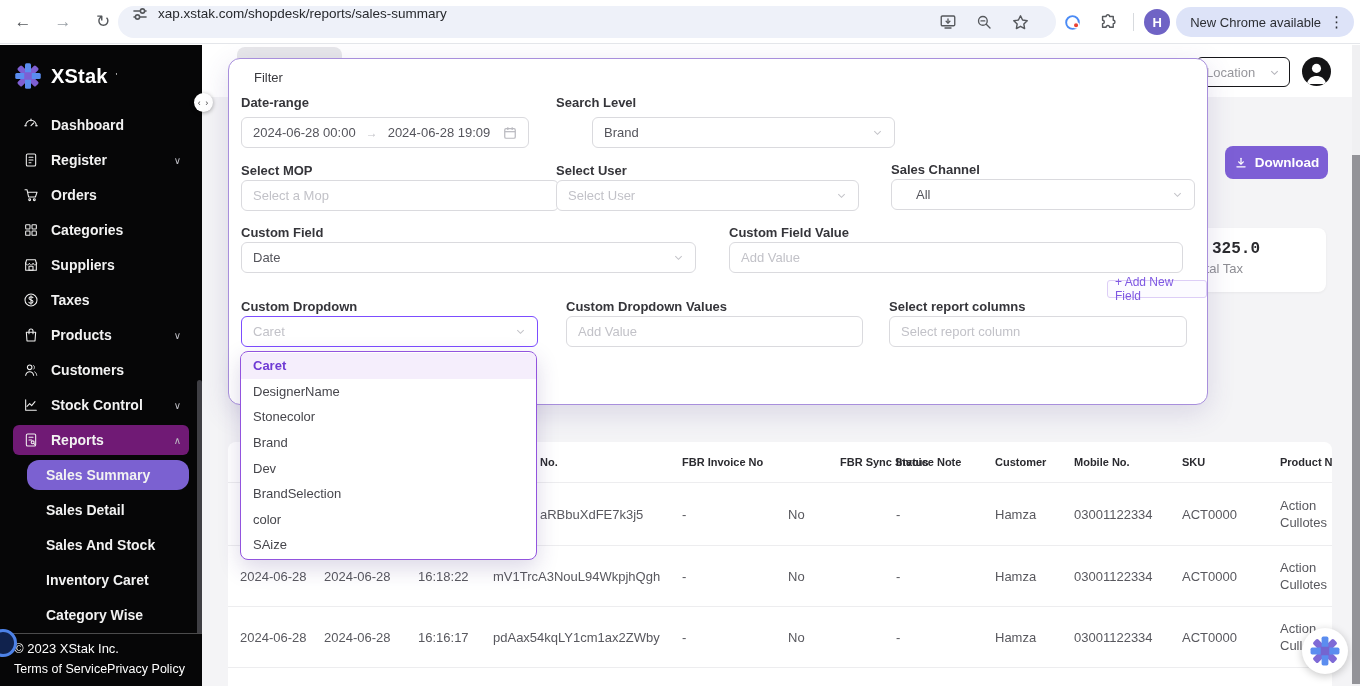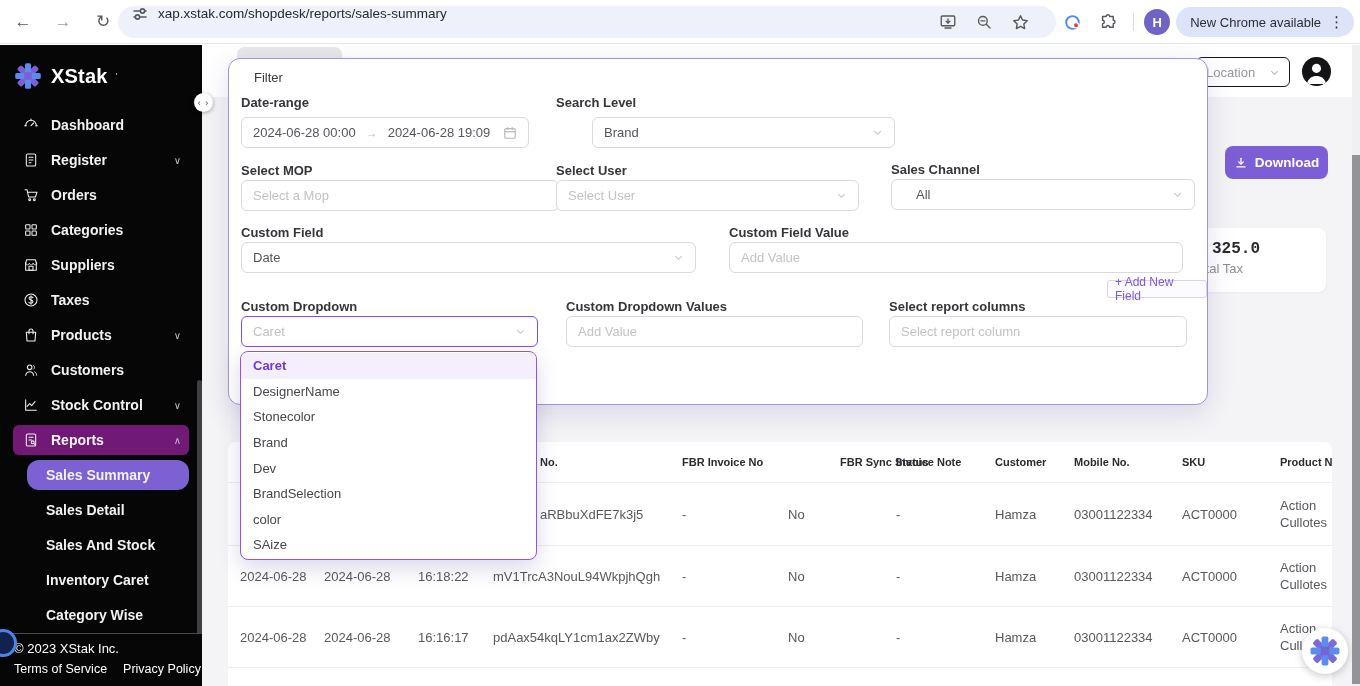--- a/index.html
+++ b/index.html
@@ -36,21 +36,21 @@
   .nav-label { font-size:14px; font-weight:600; }
   .nav-chevron { margin-left:auto; color:#bdbdc4; font-size:10px; }
   .nav-item.active { background:#701a75; }
   .submenu { margin-top:2px; }
   .sub-item { display:flex; align-items:center; height:30px; margin:5px 13px 5px 27px; padding-left:19px;
     border-radius:12px; color:#f2f2f2; font-size:14px; font-weight:600; }
   .sub-item.active { background:#7b61d1; }
   .side-footer { position:absolute; left:0; bottom:0; width:202px; padding:7px 0 10px 14px;
     border-top:1px solid rgba(255,255,255,.28); background:#060607; z-index:3; }
   .copyright { color:#fff; font-size:13px; margin-bottom:6px; }
-  .foot-links { display:flex; gap:16px; color:#fff; font-size:12.5px; }
+  .foot-links { display:flex; color:#fff; font-size:12.5px; }
   .side-scroll { position:absolute; left:197px; top:335px; width:5px; height:295px; background:#3f3f44; border-radius:3px; }
   .collapse-toggle { position:absolute; left:194px; top:93px; width:19px; height:19px; border-radius:50%;
     background:#fff; box-shadow:0 1px 4px rgba(0,0,0,.35); z-index:8; display:flex; align-items:center;
     justify-content:center; font-size:9px; color:#444; letter-spacing:1px; }
   .blue-badge { position:absolute; left:-11px; top:629px; width:28px; height:28px; border-radius:50%;
     background:#10224d; border:3px solid #4d82e8; z-index:6; }
 
   
   .app-header { position:absolute; left:202px; top:45px; width:1158px; height:52px; background:#fff; z-index:2; }
   .location-select { position:absolute; left:1196px; top:57px; width:94px; height:30px; background:#fff;

